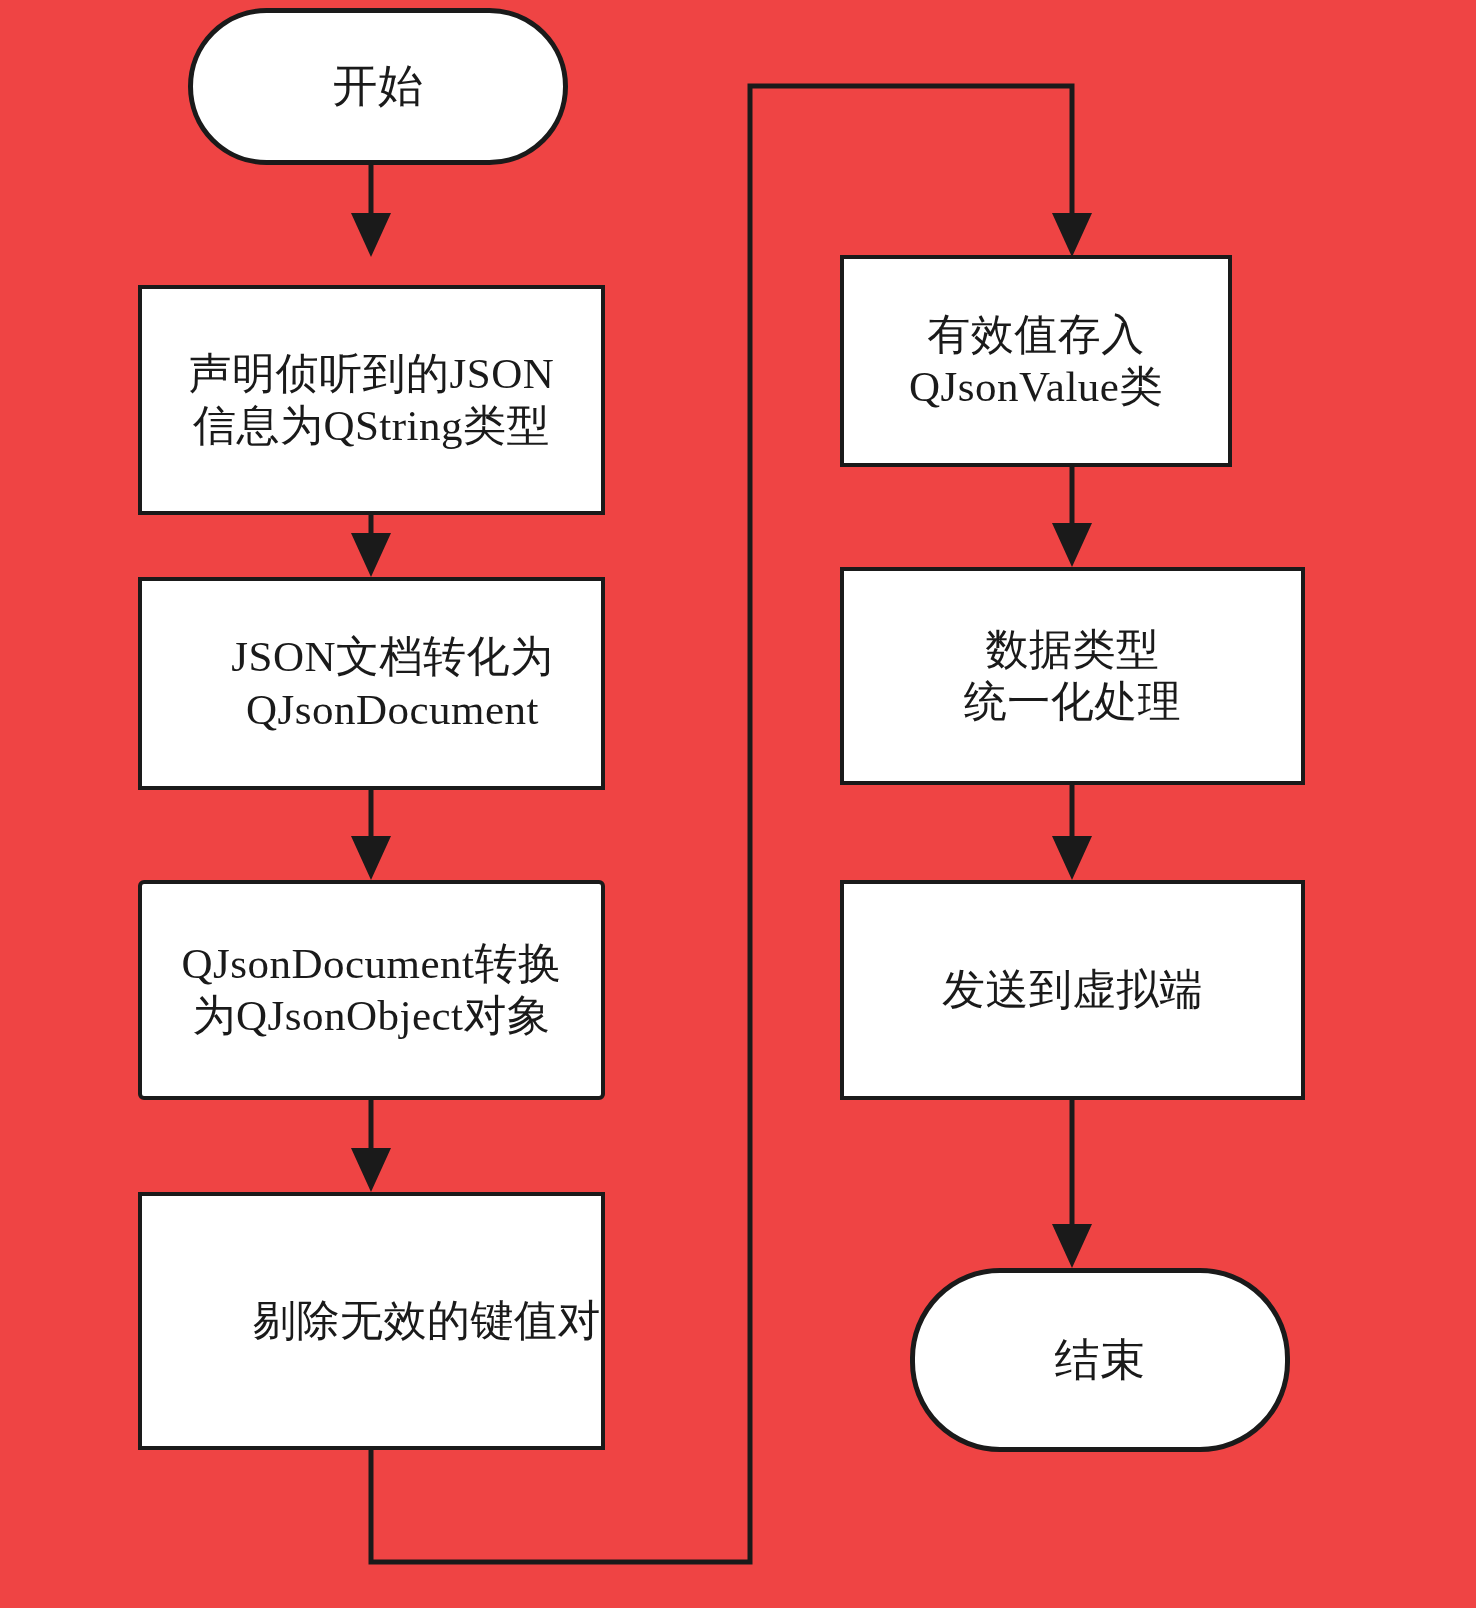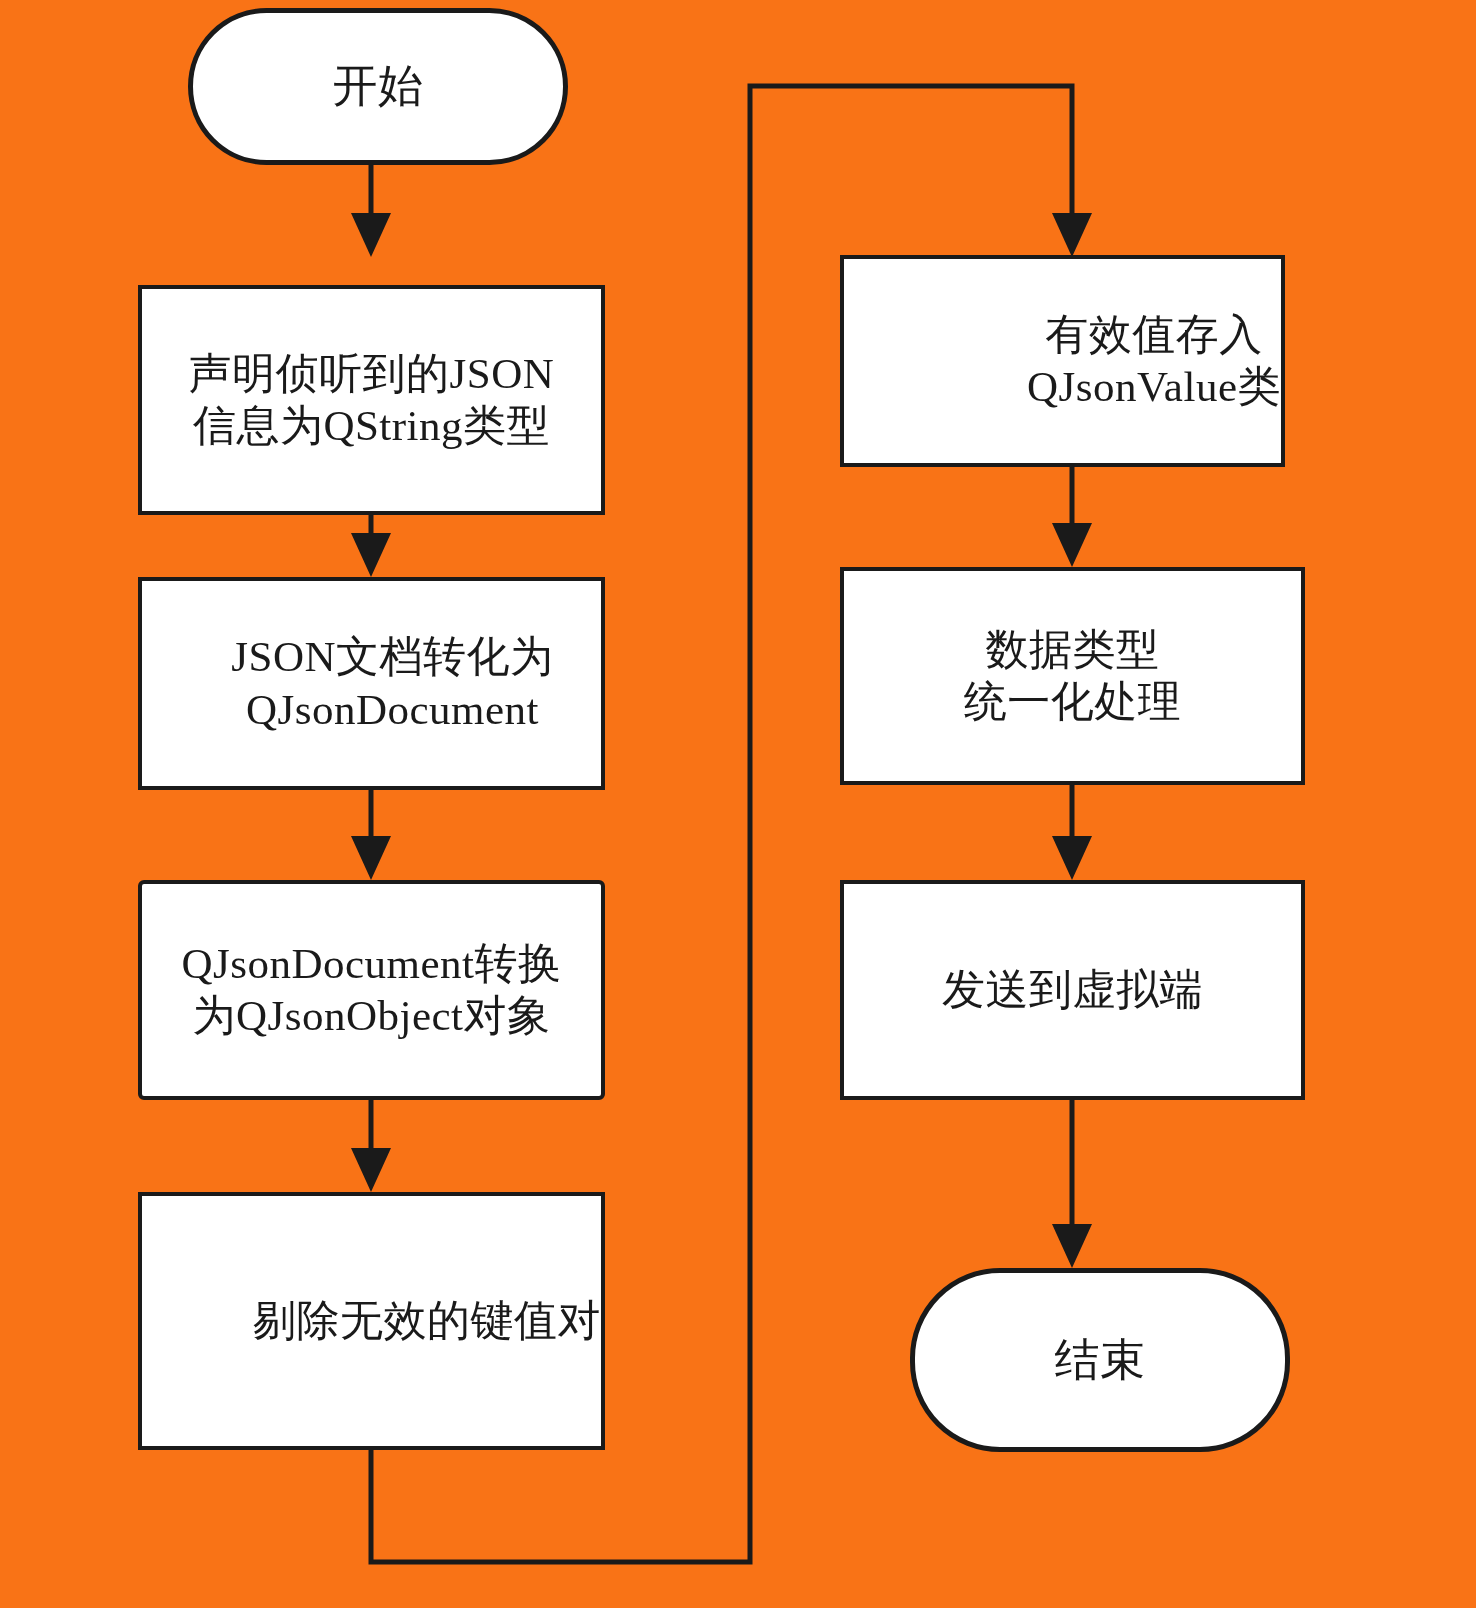--- a/index.html
+++ b/index.html
@@ -4,21 +4,21 @@
 <style>
   html, body {
     margin: 0;
     padding: 0;
     background: #ffffff;
   }
   #canvas {
     position: relative;
     width: 1476px;
     height: 1608px;
-    background: #f97316;
+    background: #ef4444;
     overflow: hidden;
     font-family: "Liberation Serif", "DejaVu Serif", serif;
   }
   .node {
     position: absolute;
     box-sizing: border-box;
     display: flex;
     align-items: center;
     justify-content: center;
     text-align: center;
@@ -123,21 +123,21 @@
 
   <div class="node process" style="left:138px; top:880px; width:467px; height:220px;border-radius:6px;">
     <span class="label">QJsonDocument转换
 为QJsonObject对象</span>
   </div>
 
   <div class="node process" style="left:138px; top:1192px; width:467px; height:258px;justify-content:flex-end;">
     <span class="label">剔除无效的键值对</span>
   </div>
 
-  <div class="node process" style="left:840px; top:255px; width:445px; height:212px;justify-content:flex-end;">
+  <div class="node process" style="left:840px; top:255px; width:392px; height:212px;">
     <span class="label">有效值存入
 QJsonValue类</span>
   </div>
 
   <div class="node process" style="left:840px; top:567px; width:465px; height:218px;justify-content:center;">
     <span class="label">数据类型
 统一化处理</span>
   </div>
 
   <div class="node process" style="left:840px; top:880px; width:465px; height:220px;">

